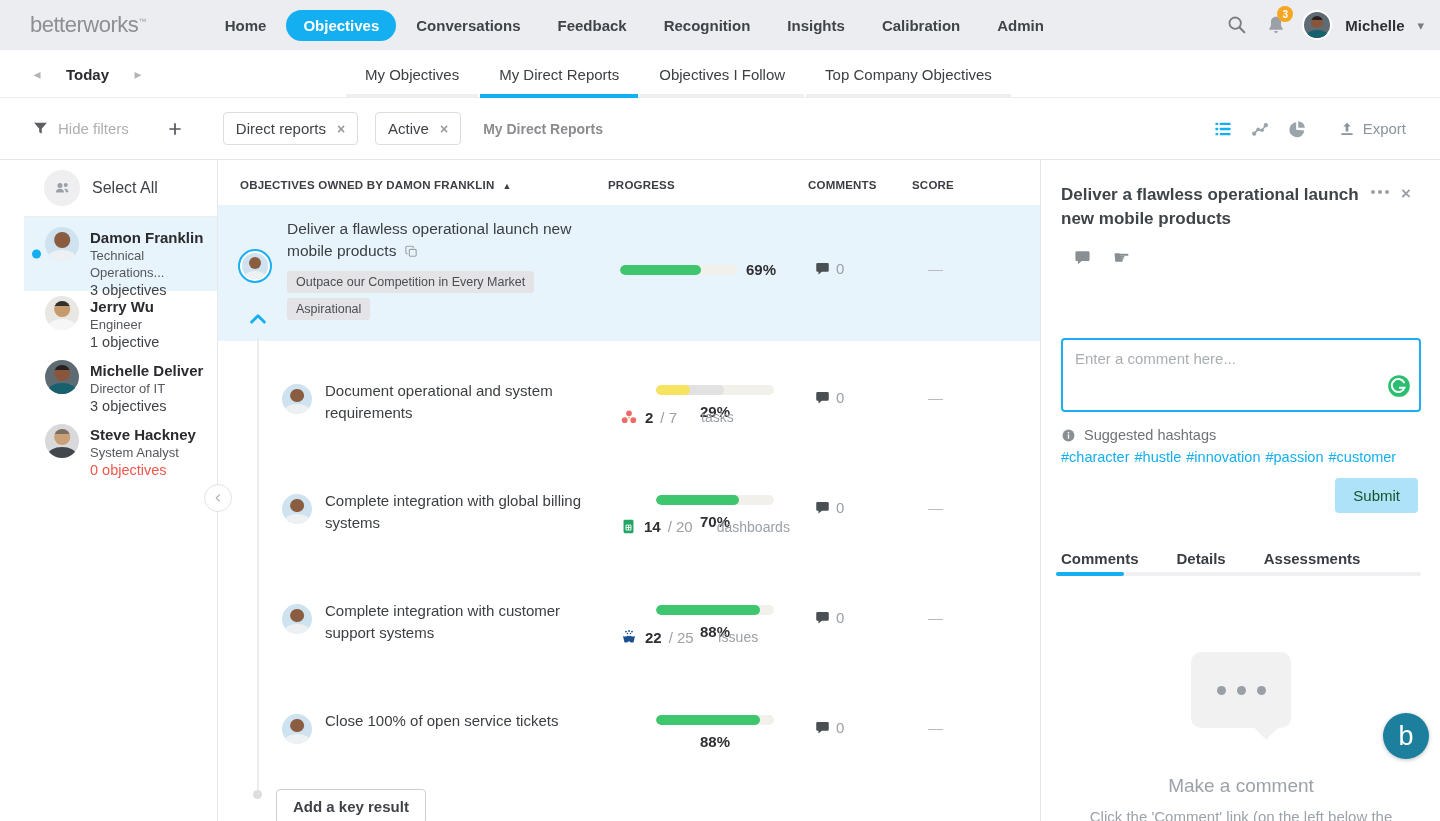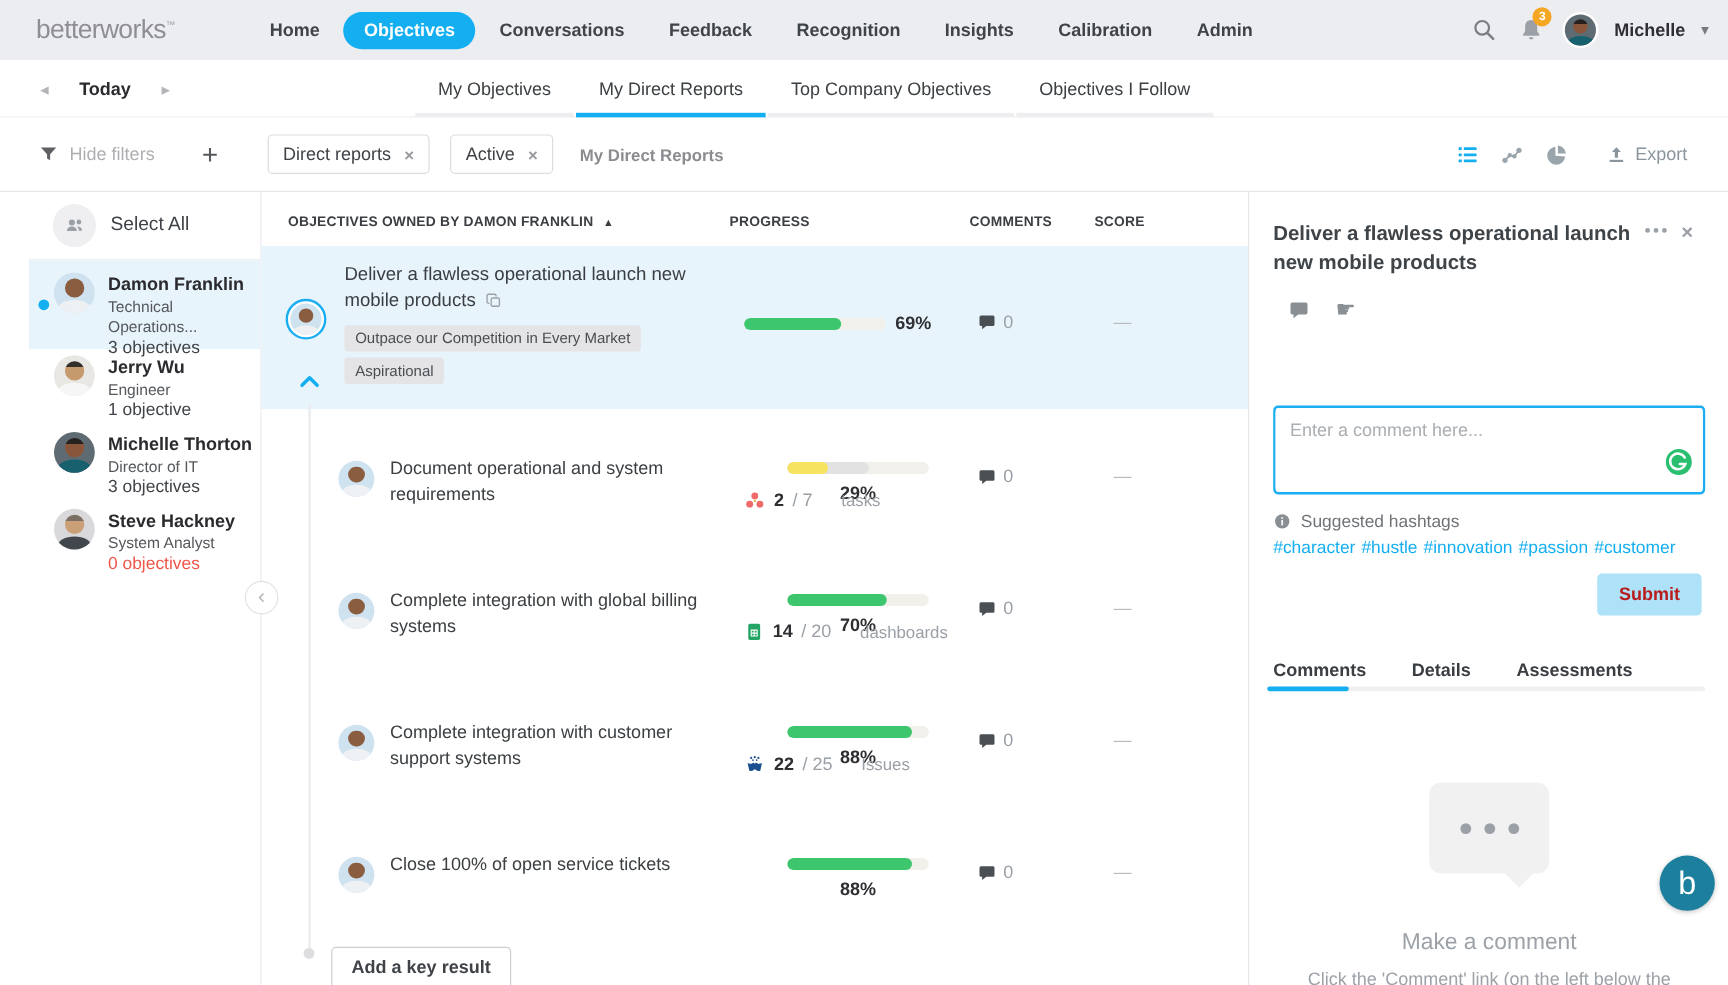--- a/index.html
+++ b/index.html
@@ -130,21 +130,21 @@
   .detail-close { position:absolute; left:360px; top:24px; font-size:17px; font-weight:700; color:#9aa0a6; cursor:pointer; }
   .detail-icons { position:absolute; left:33px; top:86px; display:flex; gap:22px; align-items:center; }
   .finger-icon::after { content:"☛"; font-size:19px; color:#8A8F94; }
   .comment-box { position:absolute; left:20px; top:178px; width:360px; height:74px; border:2px solid #1CAEF2; border-radius:4px; }
   .comment-box textarea { width:100%; height:100%; border:none; outline:none; resize:none; font-family:inherit; font-size:15px; color:#3c4043; padding:10px 12px; border-radius:4px; }
   .comment-box textarea::placeholder { color:#A9AEB2; }
   .grammarly { position:absolute; right:7px; bottom:7px; cursor:pointer; }
   .hashtag-area { position:absolute; left:20px; top:264px; width:370px; font-size:14.5px; line-height:22px; color:#6F7377; }
   .hashtag-area svg { vertical-align:-3px; margin-right:4px; }
   .hashtag { color:#14AFF1; margin-right:5px; cursor:pointer; }
-  .submit-btn { position:absolute; right:22px; top:318px; padding:9px 18px; background:#AEE2F8; border:none; border-radius:4px; color:#b91c1c; font-size:15px; font-weight:700; cursor:default; font-family:inherit; }
+  .submit-btn { position:absolute; right:22px; top:318px; padding:9px 18px; background:#AEE2F8; border:none; border-radius:4px; color:#14532d; font-size:15px; font-weight:400; cursor:default; font-family:inherit; }
   .detail-tabs { position:absolute; left:20px; top:390px; display:flex; gap:38px; }
   .detail-tab { font-size:15px; font-weight:700; color:#3A3E42; cursor:pointer; }
   .detail-tab-track { position:absolute; left:15px; top:412px; width:365px; height:4px; background:#F0F0F2; border-radius:2px; }
   .detail-tab-active { position:absolute; left:15px; top:412px; width:68px; height:4px; background:#14AFF1; border-radius:2px; }
   .empty-bubble { position:absolute; left:150px; top:492px; width:100px; height:76px; background:#F1F1F2; border-radius:10px; display:flex; align-items:center; justify-content:center; gap:11px; }
   .empty-bubble::after { content:""; position:absolute; right:16px; bottom:-8px; width:18px; height:18px; background:#F1F1F2; transform:rotate(45deg); }
   .empty-bubble b { width:9px; height:9px; border-radius:50%; background:#9AA0A6; }
   .empty-title { position:absolute; left:0; top:615px; width:400px; text-align:center; font-size:19px; color:#9CA2A8; }
   .empty-sub { position:absolute; left:0; top:648px; width:400px; text-align:center; font-size:15px; color:#9CA2A8; }
   .chat-widget { position:absolute; left:342px; top:553px; width:46px; height:46px; border-radius:50%; background:#1B7F9D; color:#fff; display:flex; align-items:center; justify-content:center; font-size:27px; font-weight:400; cursor:pointer; box-shadow:0 1px 4px rgba(0,0,0,.25); }
@@ -186,22 +186,22 @@
 
 <div class="toolbar">
   <div class="date-nav">
     <div class="date-arrow">◂</div>
     <div class="date-label">Today</div>
     <div class="date-arrow">▸</div>
   </div>
   <div class="view-tabs">
     <div class="view-tab">My Objectives</div>
     <div class="view-tab active">My Direct Reports</div>
+    <div class="view-tab">Objectives I Follow</div>
     <div class="view-tab">Top Company Objectives</div>
-    <div class="view-tab">Objectives I Follow</div>
   </div>
 </div>
 
 <div class="filterbar">
   <div class="hide-filters">
     <svg width="17" height="17" viewBox="0 0 24 24">
         <path d="M3 4h18l-7.2 8.2V19l-3.6-1.8v-5L3 4z" fill="#5F5F63"></path>
       </svg>
     <span>Hide filters</span>
   </div>
@@ -287,21 +287,21 @@
       <div class="person-info">
         <div class="person-name">Jerry Wu</div>
         <div class="person-title">Engineer</div>
         <div class="person-count">1 objective</div>
       </div>
     </div>
 
     <div class="person p-other">
       <div class="avatar av-michelle" style="width:34px;height:34px;"></div>
       <div class="person-info">
-        <div class="person-name">Michelle Thorton</div>
+        <div class="person-name">Michelle Deliver</div>
         <div class="person-title">Director of IT</div>
         <div class="person-count">3 objectives</div>
       </div>
     </div>
 
     <div class="person p-other">
       <div class="avatar av-steve" style="width:34px;height:34px;"></div>
       <div class="person-info">
         <div class="person-name">Steve Hackney</div>
         <div class="person-title">System Analyst</div>

